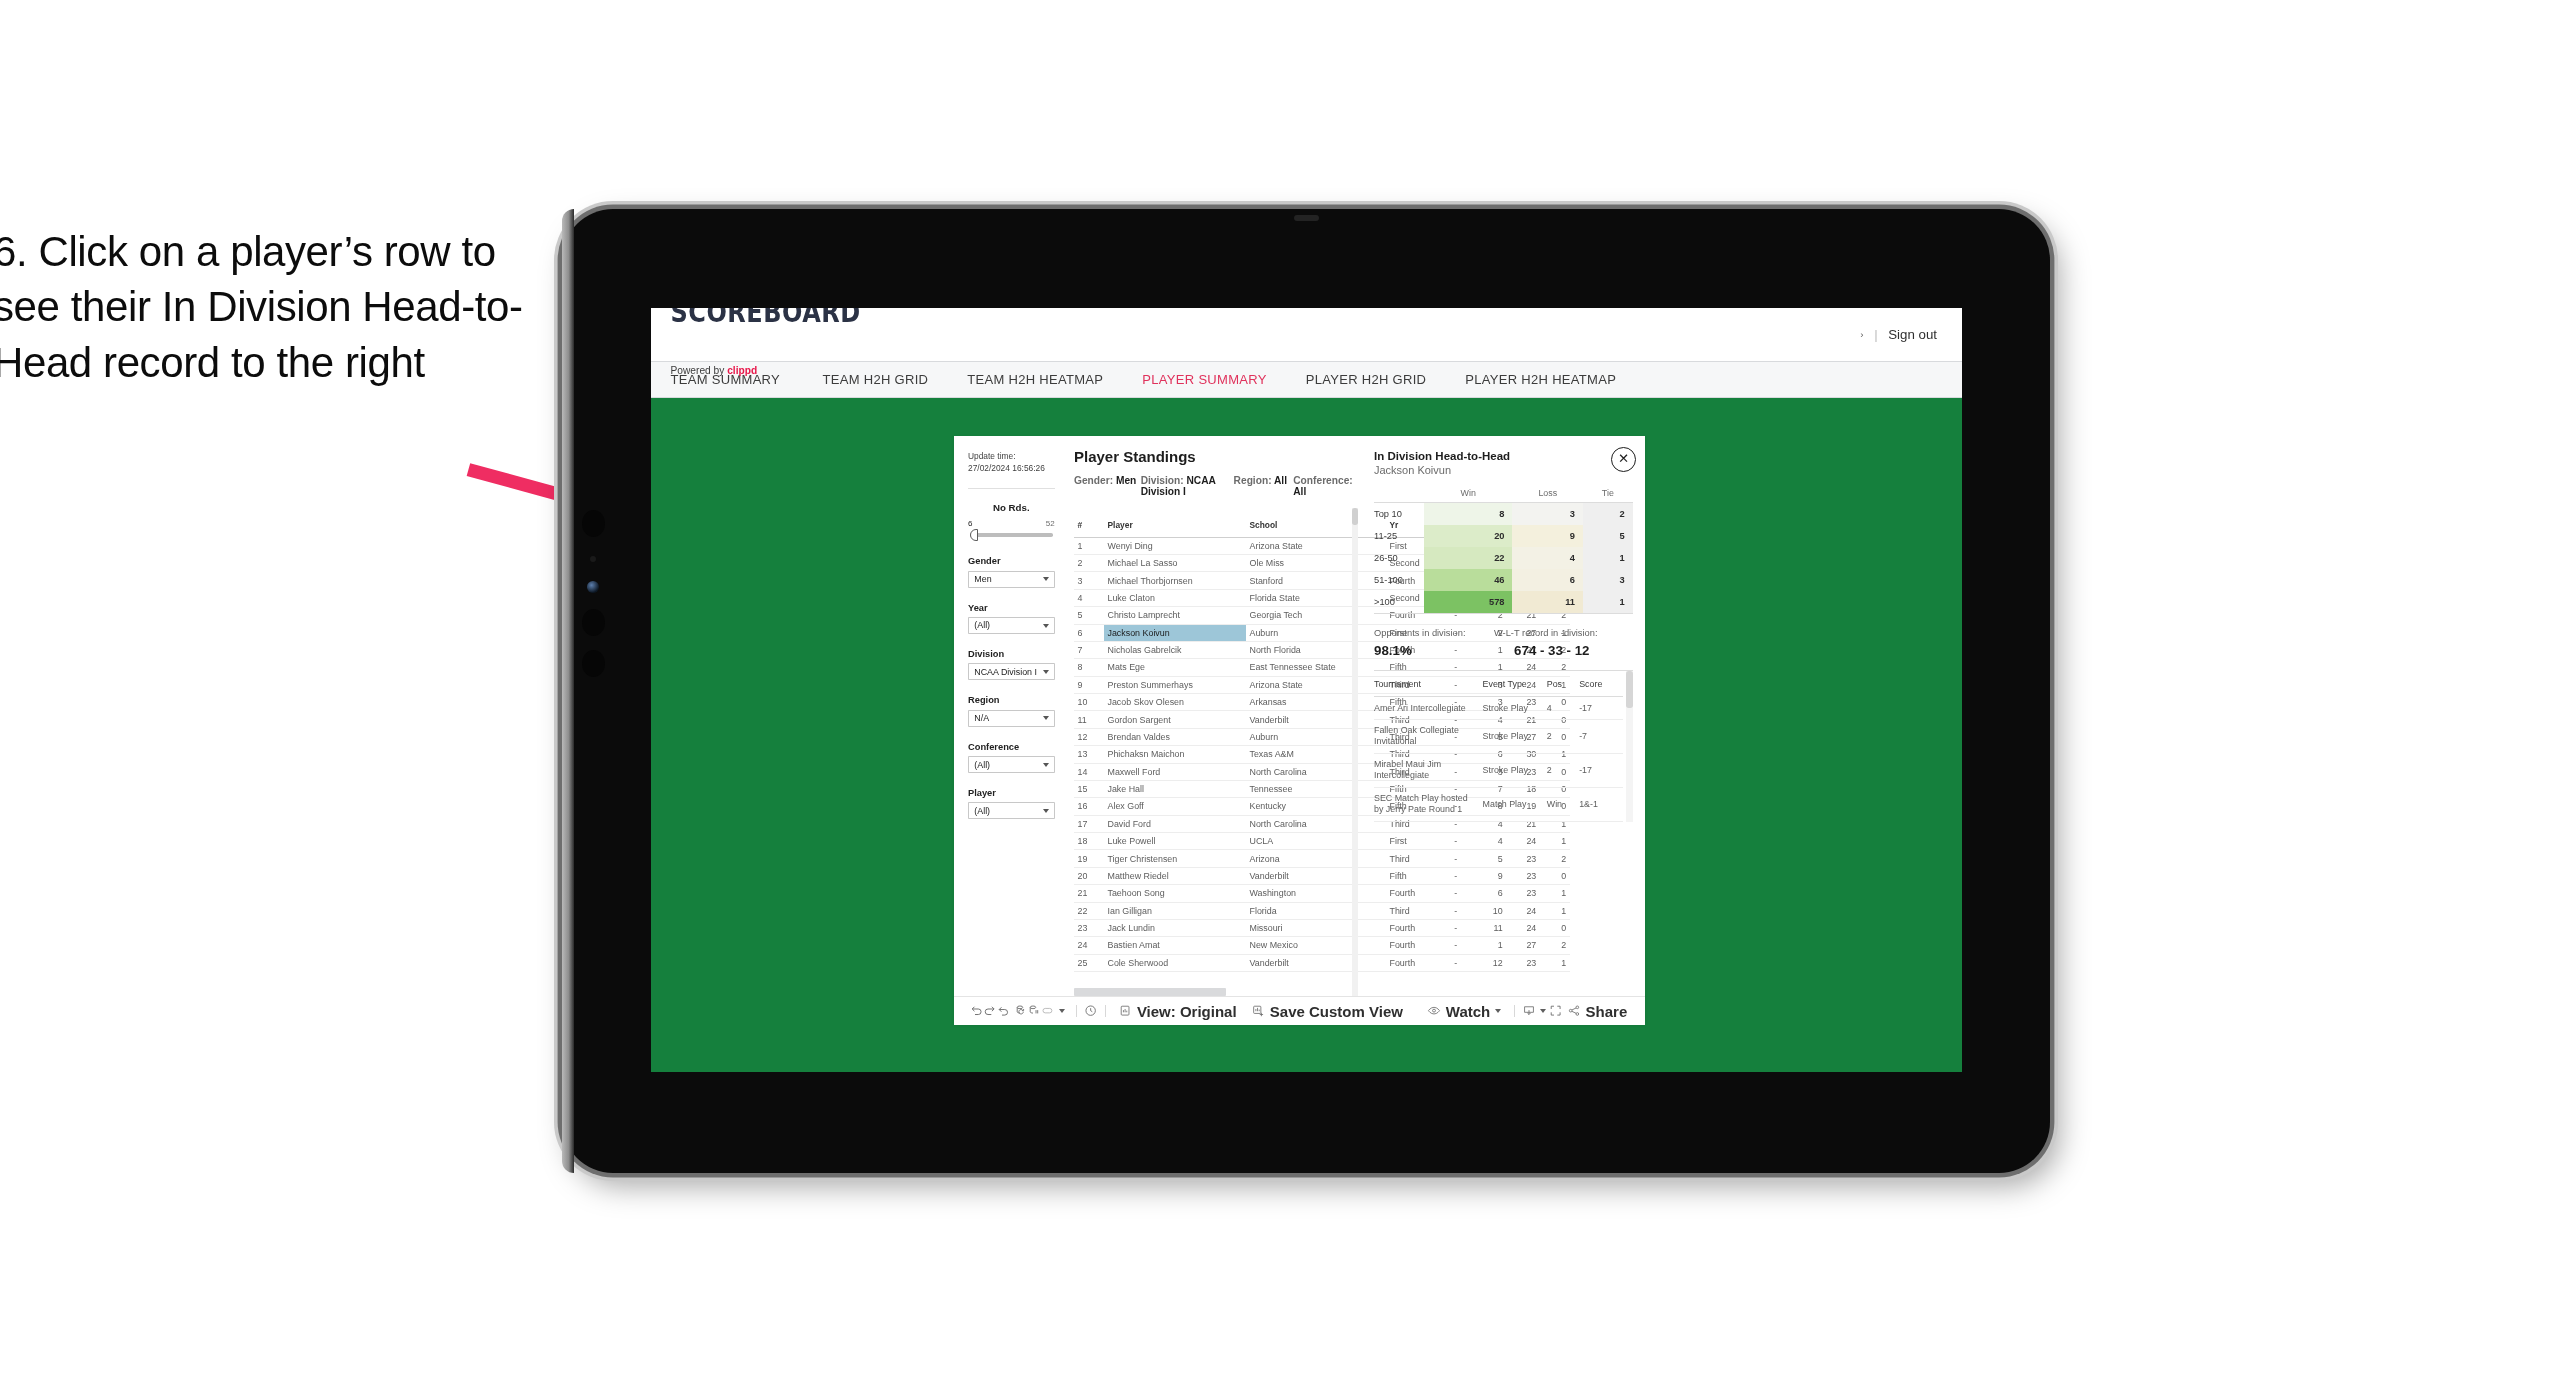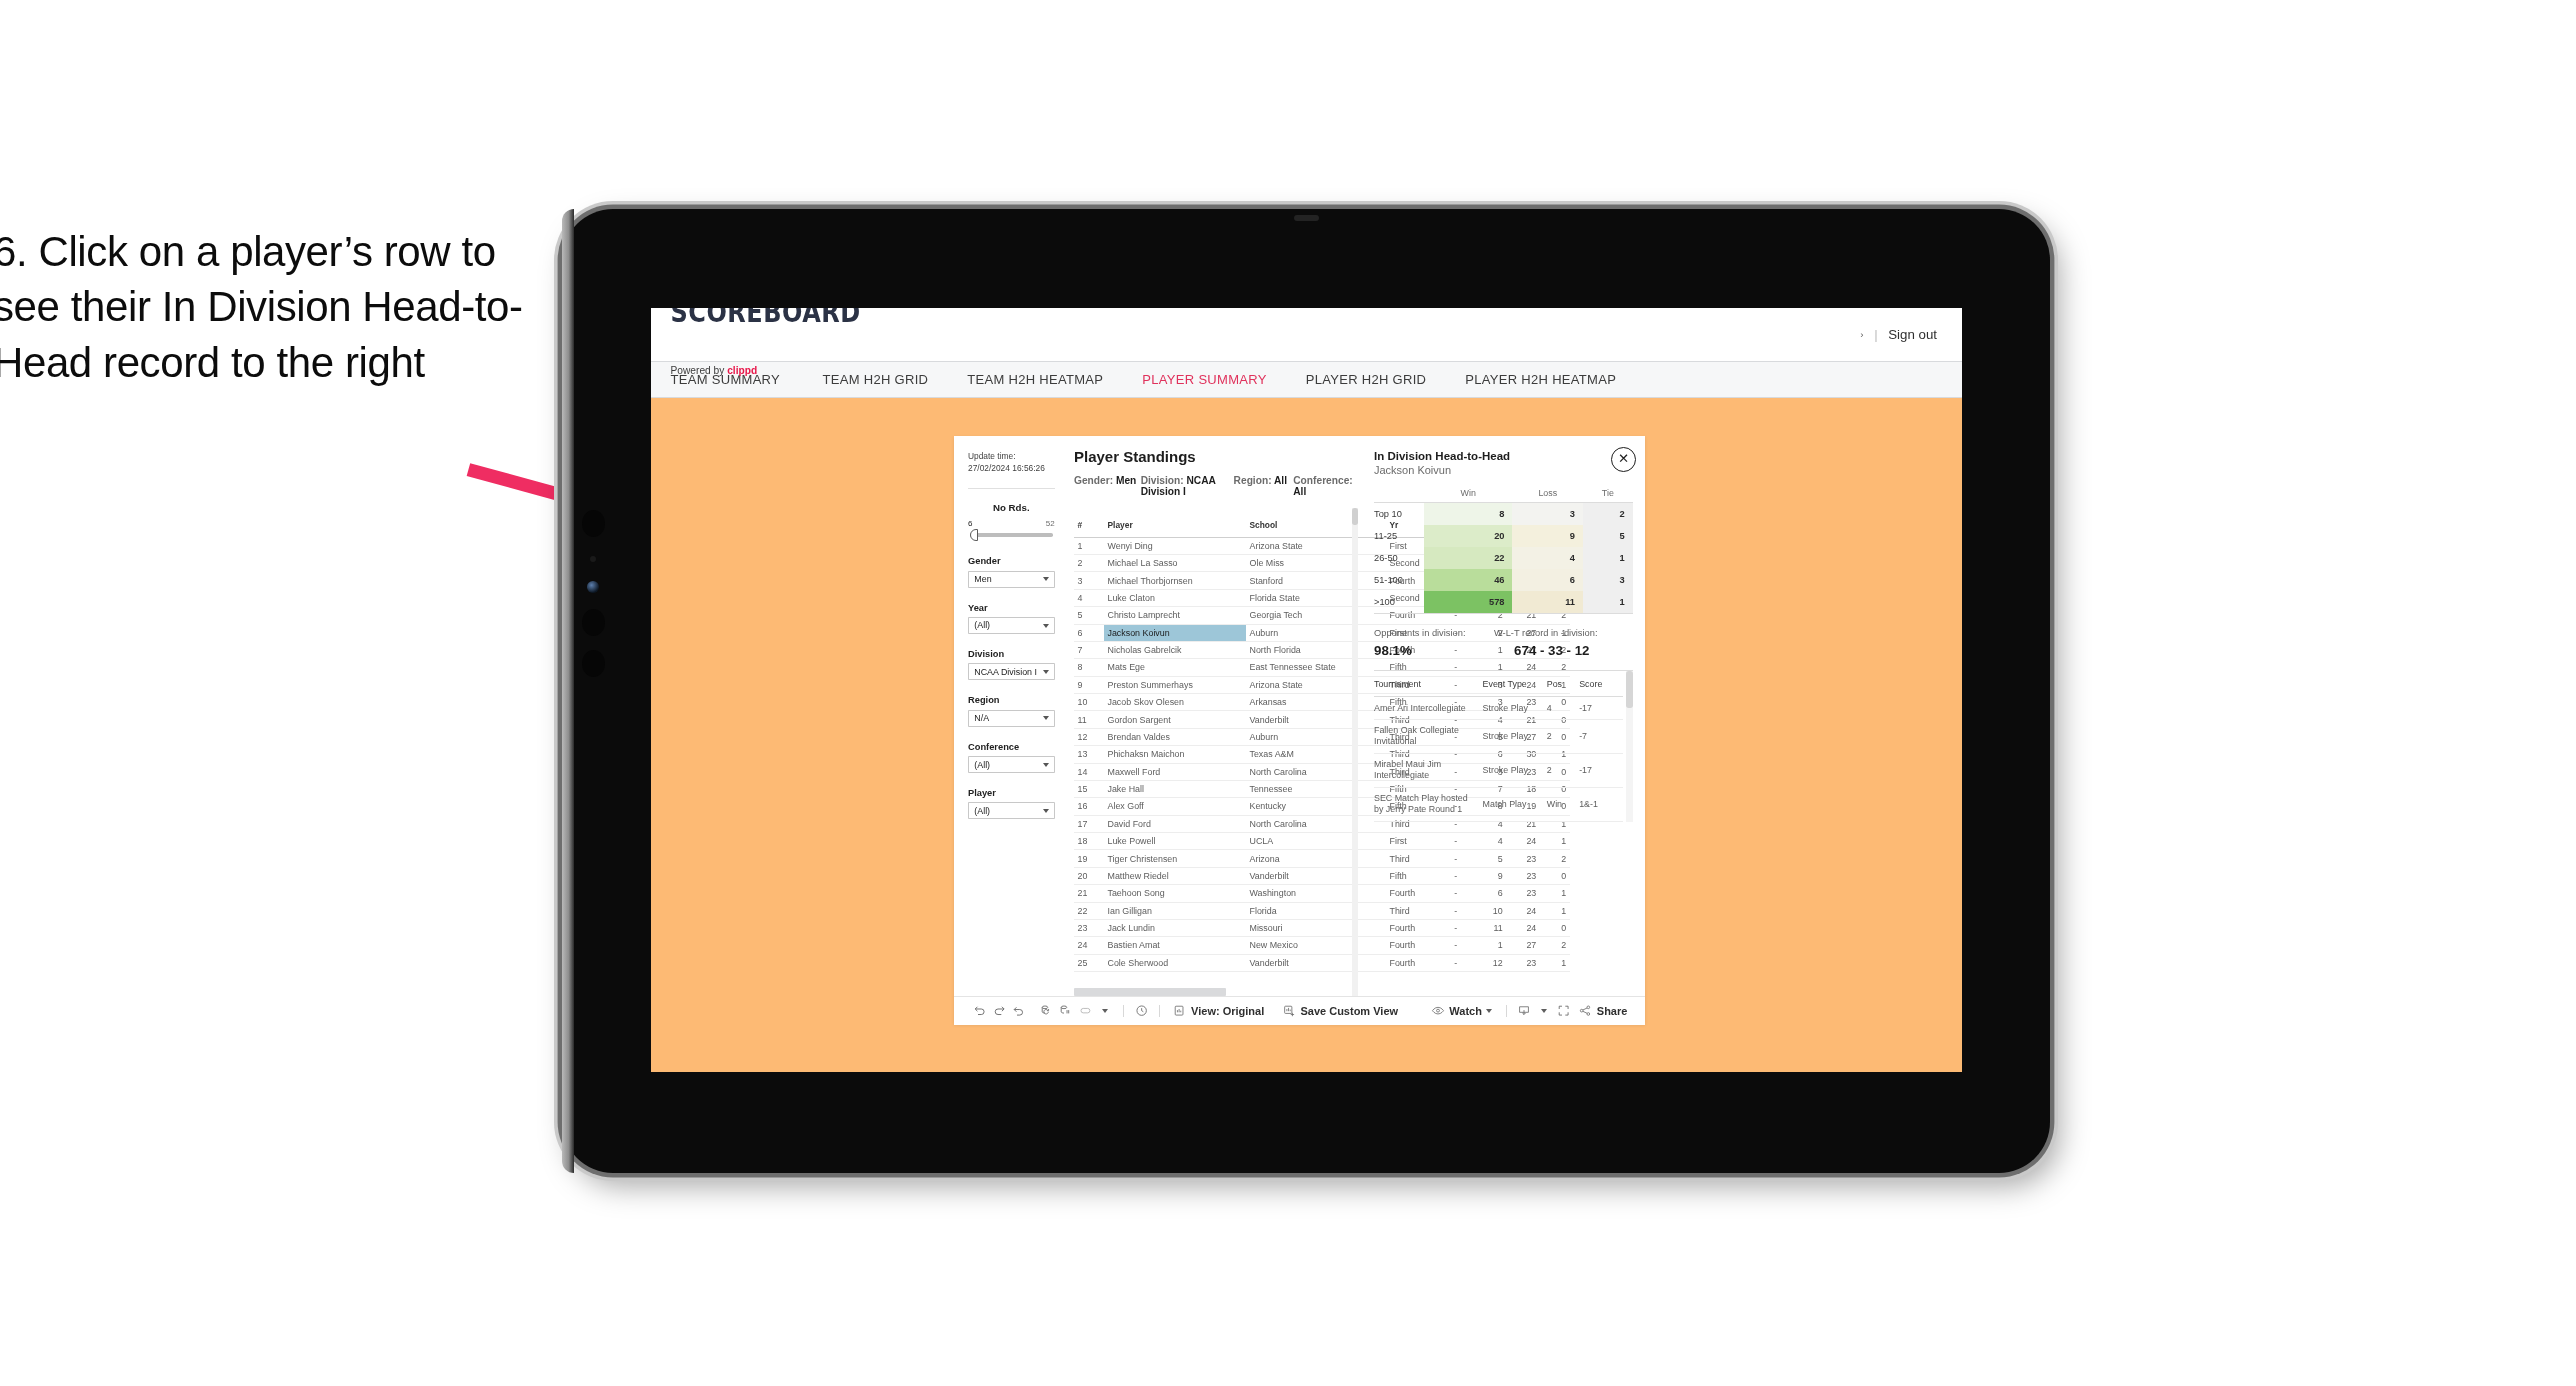--- a/index.html
+++ b/index.html
@@ -70,21 +70,21 @@
   
   .subbar{
     height:35px;background:#f6f7f8;border-top:0.9px solid #d8dadd;border-bottom:0.9px solid #d8dadd;
     display:flex;align-items:center;padding-left:19.5px;gap:0;
   }
   .subtab{font-size:13px;color:#3c3c3c;letter-spacing:0.3px;padding:0 19.5px;cursor:pointer;white-space:nowrap;}
   .subtab:first-child{padding-left:0;padding-right:23px;}
   .subtab.active{color:#e0325c;}
 
   
-  .canvas{position:relative;height:675px;background:#fdba74;}
+  .canvas{position:relative;height:675px;background:#15803d;}
   .viz{
     position:absolute;left:303px;top:38px;width:691px;height:589px;
     background:#ffffff;box-shadow:0 0.9px 3.5px rgba(0,0,0,.10);
     display:flex;flex-direction:column;
   }
   .viz-body{flex:1;display:flex;min-height:0;}
 
   
   .filters{width:113px;padding:14px 12.4px 0 14px;box-sizing:border-box;background:#fff;}
   .updtime{font-size:8.4px;color:#3f3f3f;line-height:1.45;}
@@ -183,21 +183,21 @@
 
   
   .toolbar{
     height:29px;border-top:0.9px solid #e4e4e4;background:#fff;display:flex;align-items:center;
     padding:0 12.4px 0 16px;gap:0;font-size:9.3px;color:#3b3b3b;box-sizing:border-box;flex:none;
   }
   .tb{display:flex;align-items:center;justify-content:center;width:22px;height:19.5px;color:#6b6b6b;cursor:pointer;}
   .tb svg{display:block;}
   .tbl-sep{width:0.9px;height:12.4px;background:#d8d8d8;margin:0 8px;}
   .tb-item{display:flex;align-items:center;gap:4.4px;cursor:pointer;padding:0 5.3px;white-space:nowrap;font-weight:bold;color:#2f2f2f;}
-  .tb-item .cap{font-size:11px;}
+  .tb-item .cap{font-size:15px;}
   .spacer-a{width:8.9px;} .spacer-b{width:25px;}
   .mini-caret{width:0;height:0;border-left:3.1px solid transparent;border-right:3.1px solid transparent;border-top:4px solid #5e5e5e;}
 </style>
 </head>
 <body>
 
 <div class="stage">
 
   <div class="caption">6. Click on a player’s row to see their In Division Head-to-Head record to the right</div>
 

